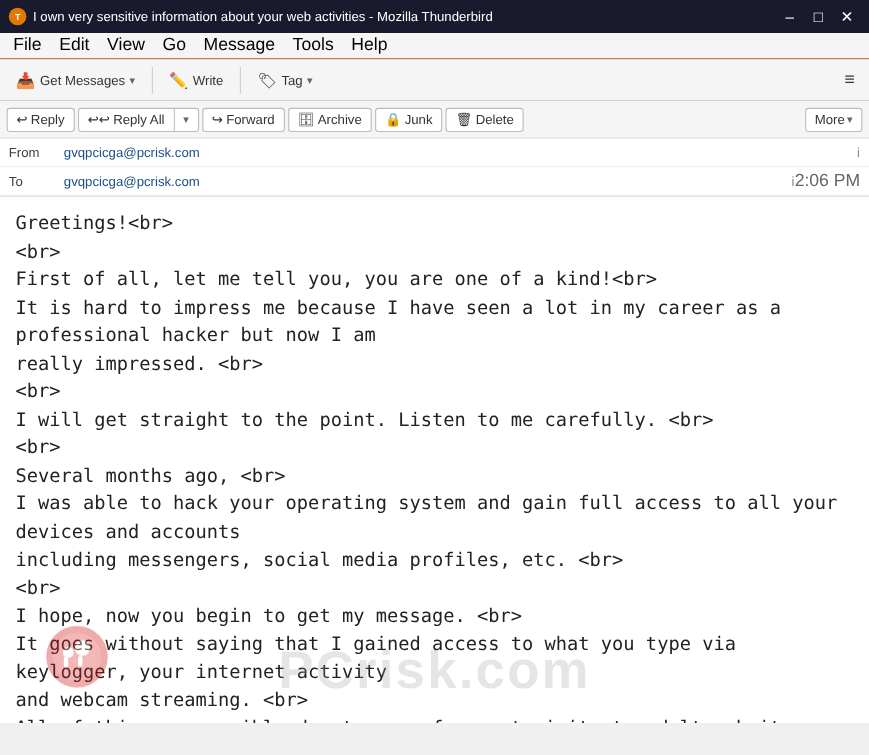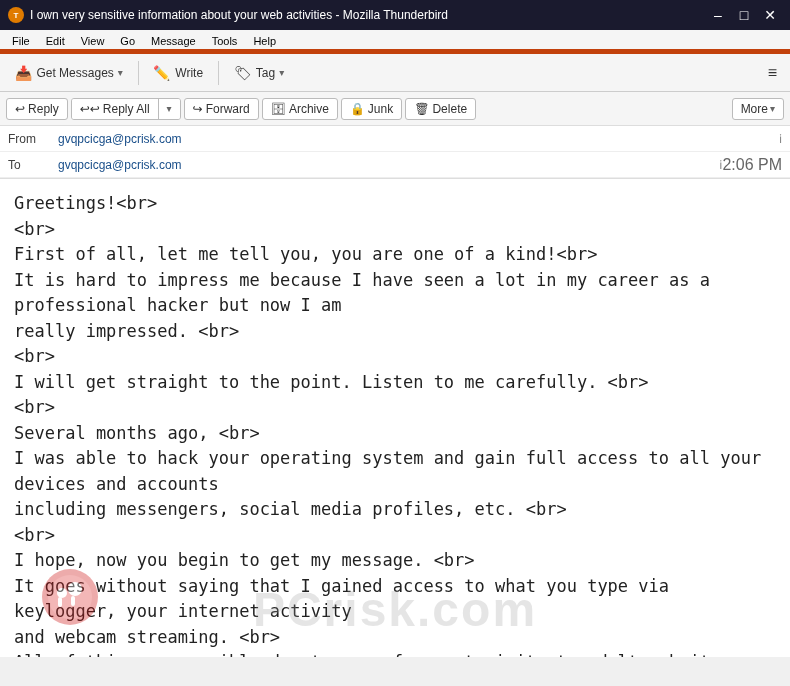--- a/index.html
+++ b/index.html
@@ -37,24 +37,24 @@
       width: 24px; height: 20px; border: none;
       background: transparent; color: white; cursor: pointer;
       font-size: 14px; display: flex; align-items: center; justify-content: center;
     }
 
     
     .menubar {
       background: #f5f5f5;
       height: 24px;
       display: flex;
-      align-items: flex-end;
+      align-items: flex-start;
       padding: 0 4px;
-      border-bottom: 5px solid #c2410c;
-      font-size: 11px;
+      border-bottom: 1px solid #c2410c;
+      font-size: 16px;
     }
     .menu-item {
       padding: 2px 8px;
       cursor: pointer;
       border-radius: 3px;
     }
 
     
     .toolbar {
       background: #f5f5f5;

